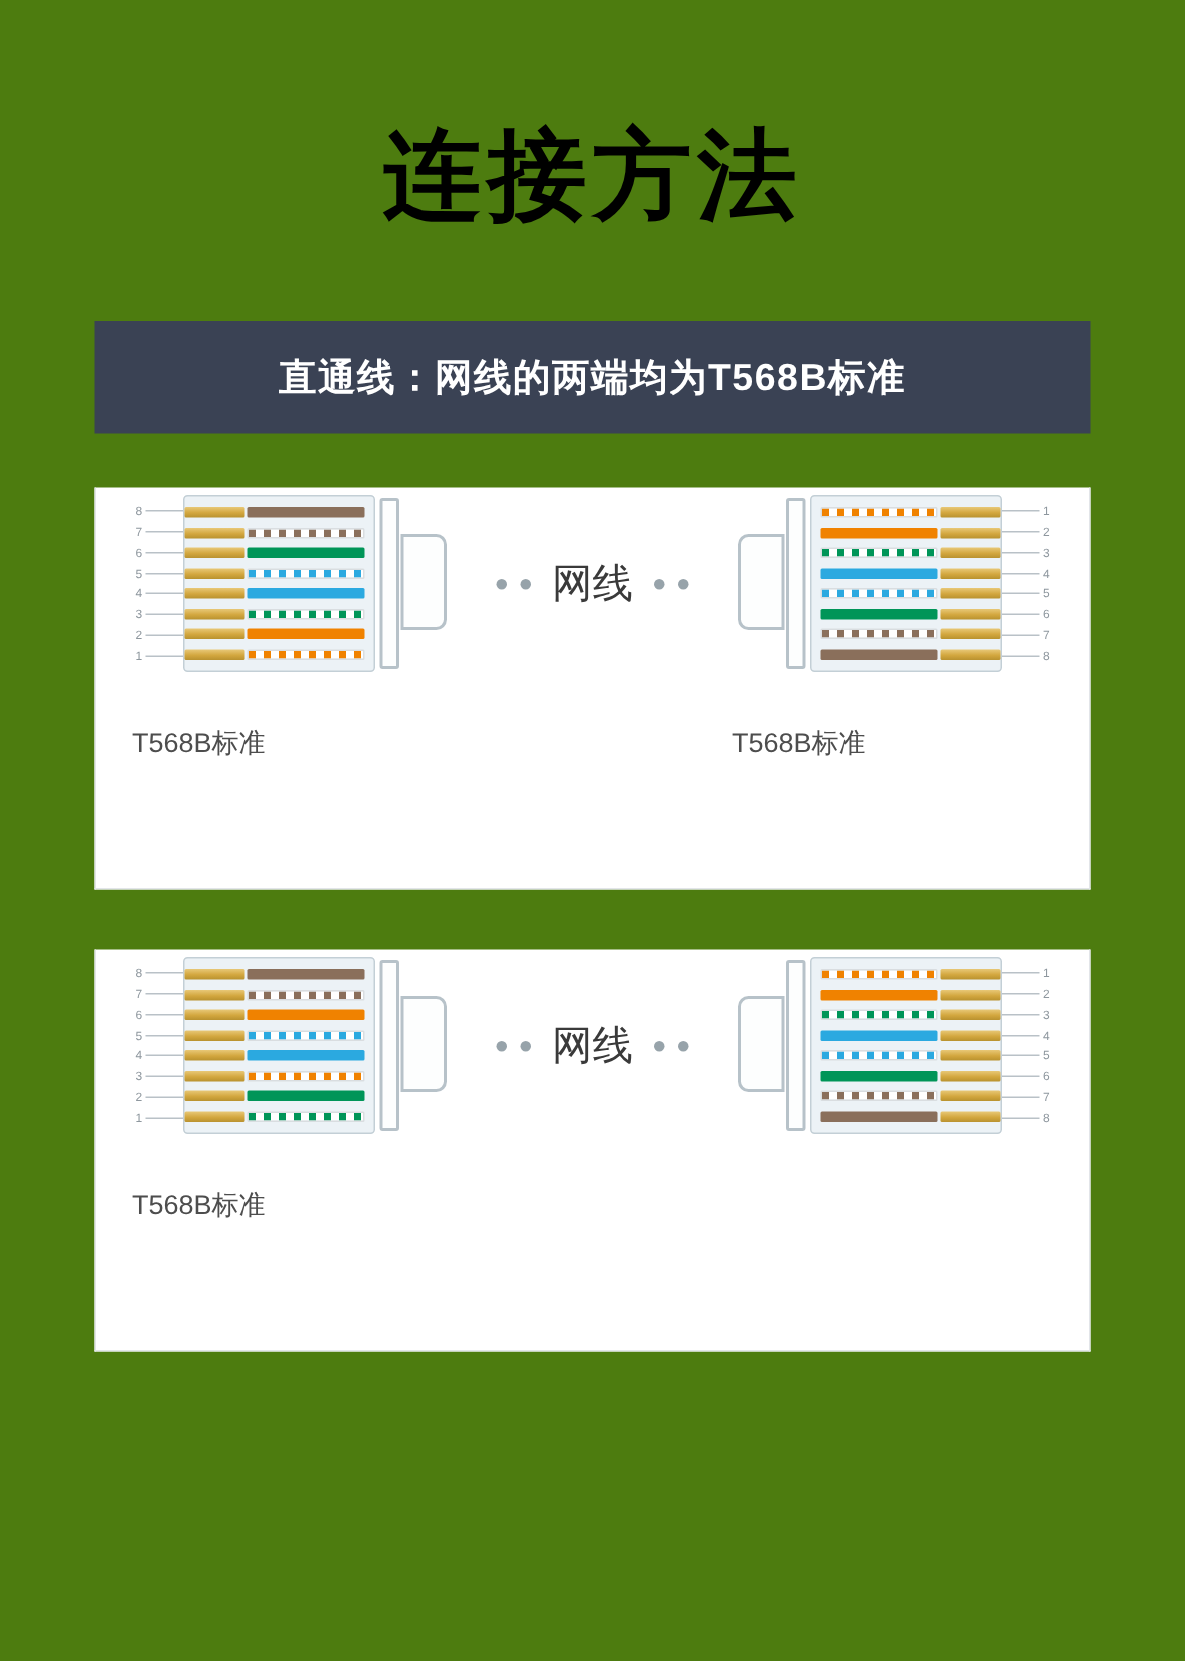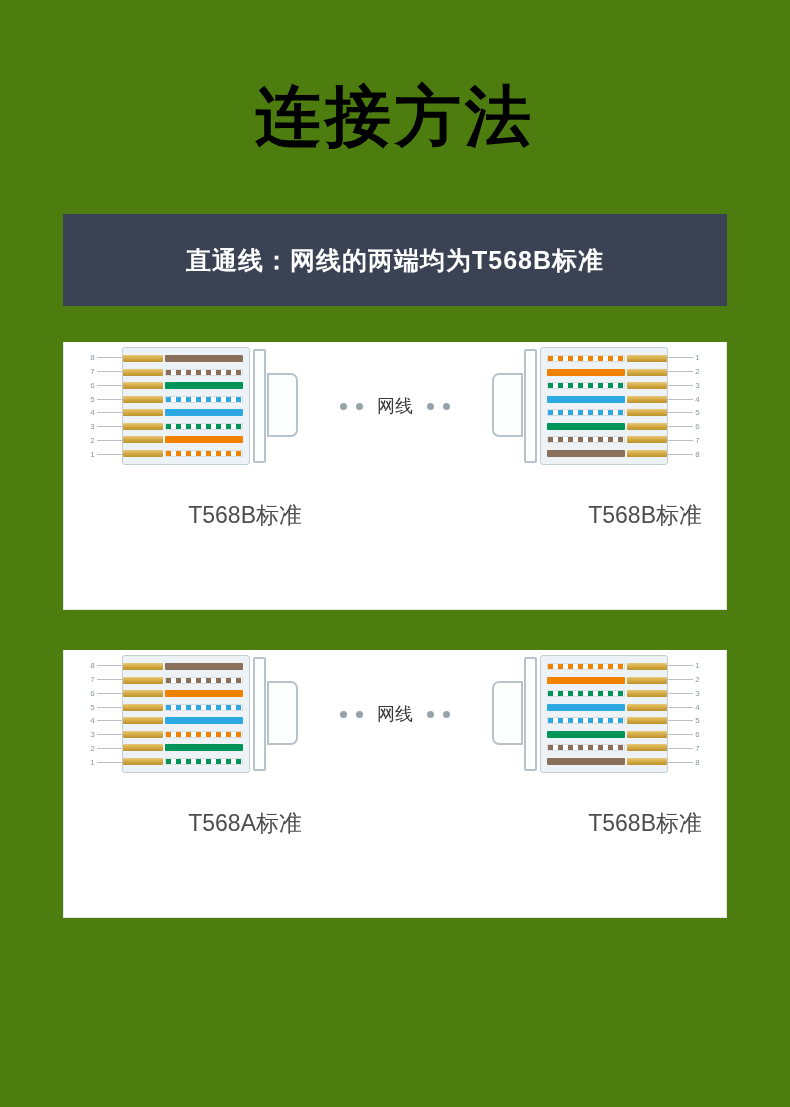--- a/index.html
+++ b/index.html
@@ -19,21 +19,21 @@
     letter-spacing: 4px;
     color: #000000;
   }
   .panel {
     width: 664px;
     margin: 0 auto;
   }
   .panel.first { margin-top: 52px; }
   .panel.second { margin-top: 40px; }
   .panel-header {
-    height: 92px;
+    height: 75px;
     background: #3A4254;
     color: #ffffff;
     font-size: 25px;
     font-weight: 700;
     letter-spacing: 1px;
     display: flex;
     align-items: center;
     justify-content: center;
     padding: 0 8px;
   }
@@ -126,32 +126,32 @@
     gap: 14px;
     flex: 1;
   }
   .dot-pair { display: flex; gap: 9px; }
   .cable-dot {
     width: 7px; height: 7px;
     border-radius: 50%;
     background: #97A3AA;
     display: inline-block;
   }
-  .cable-label { font-size: 18px; color: #3A3A3A; }
+  .cable-label { font-size: 27px; color: #3A3A3A; }
   
   .labels-row {
     display: flex;
     justify-content: space-between;
     padding: 0 24px;
     margin-top: 30px;
   }
   .standard-label {
     width: 214px;
-    text-align: right;
-    font-size: 23px;
+    text-align: left;
+    font-size: 18px;
     color: #4D4D4D;
   }
 </style>
 </head>
 <body>
 
 <div class="page">
 
   <div class="page-title">连接方法</div>
 
@@ -491,19 +491,18 @@
               </div>
             </div>
           <div class="boot">
             <div class="boot-bar"></div>
             <div class="boot-stub"></div>
           </div>
         </div>
 
       </div>
       <div class="labels-row">
-        <div class="standard-label">T568A标准</div>
         <div class="standard-label">T568B标准</div>
       </div>
     </div>
   </div>
 
 </div>
 
 </body></html>

